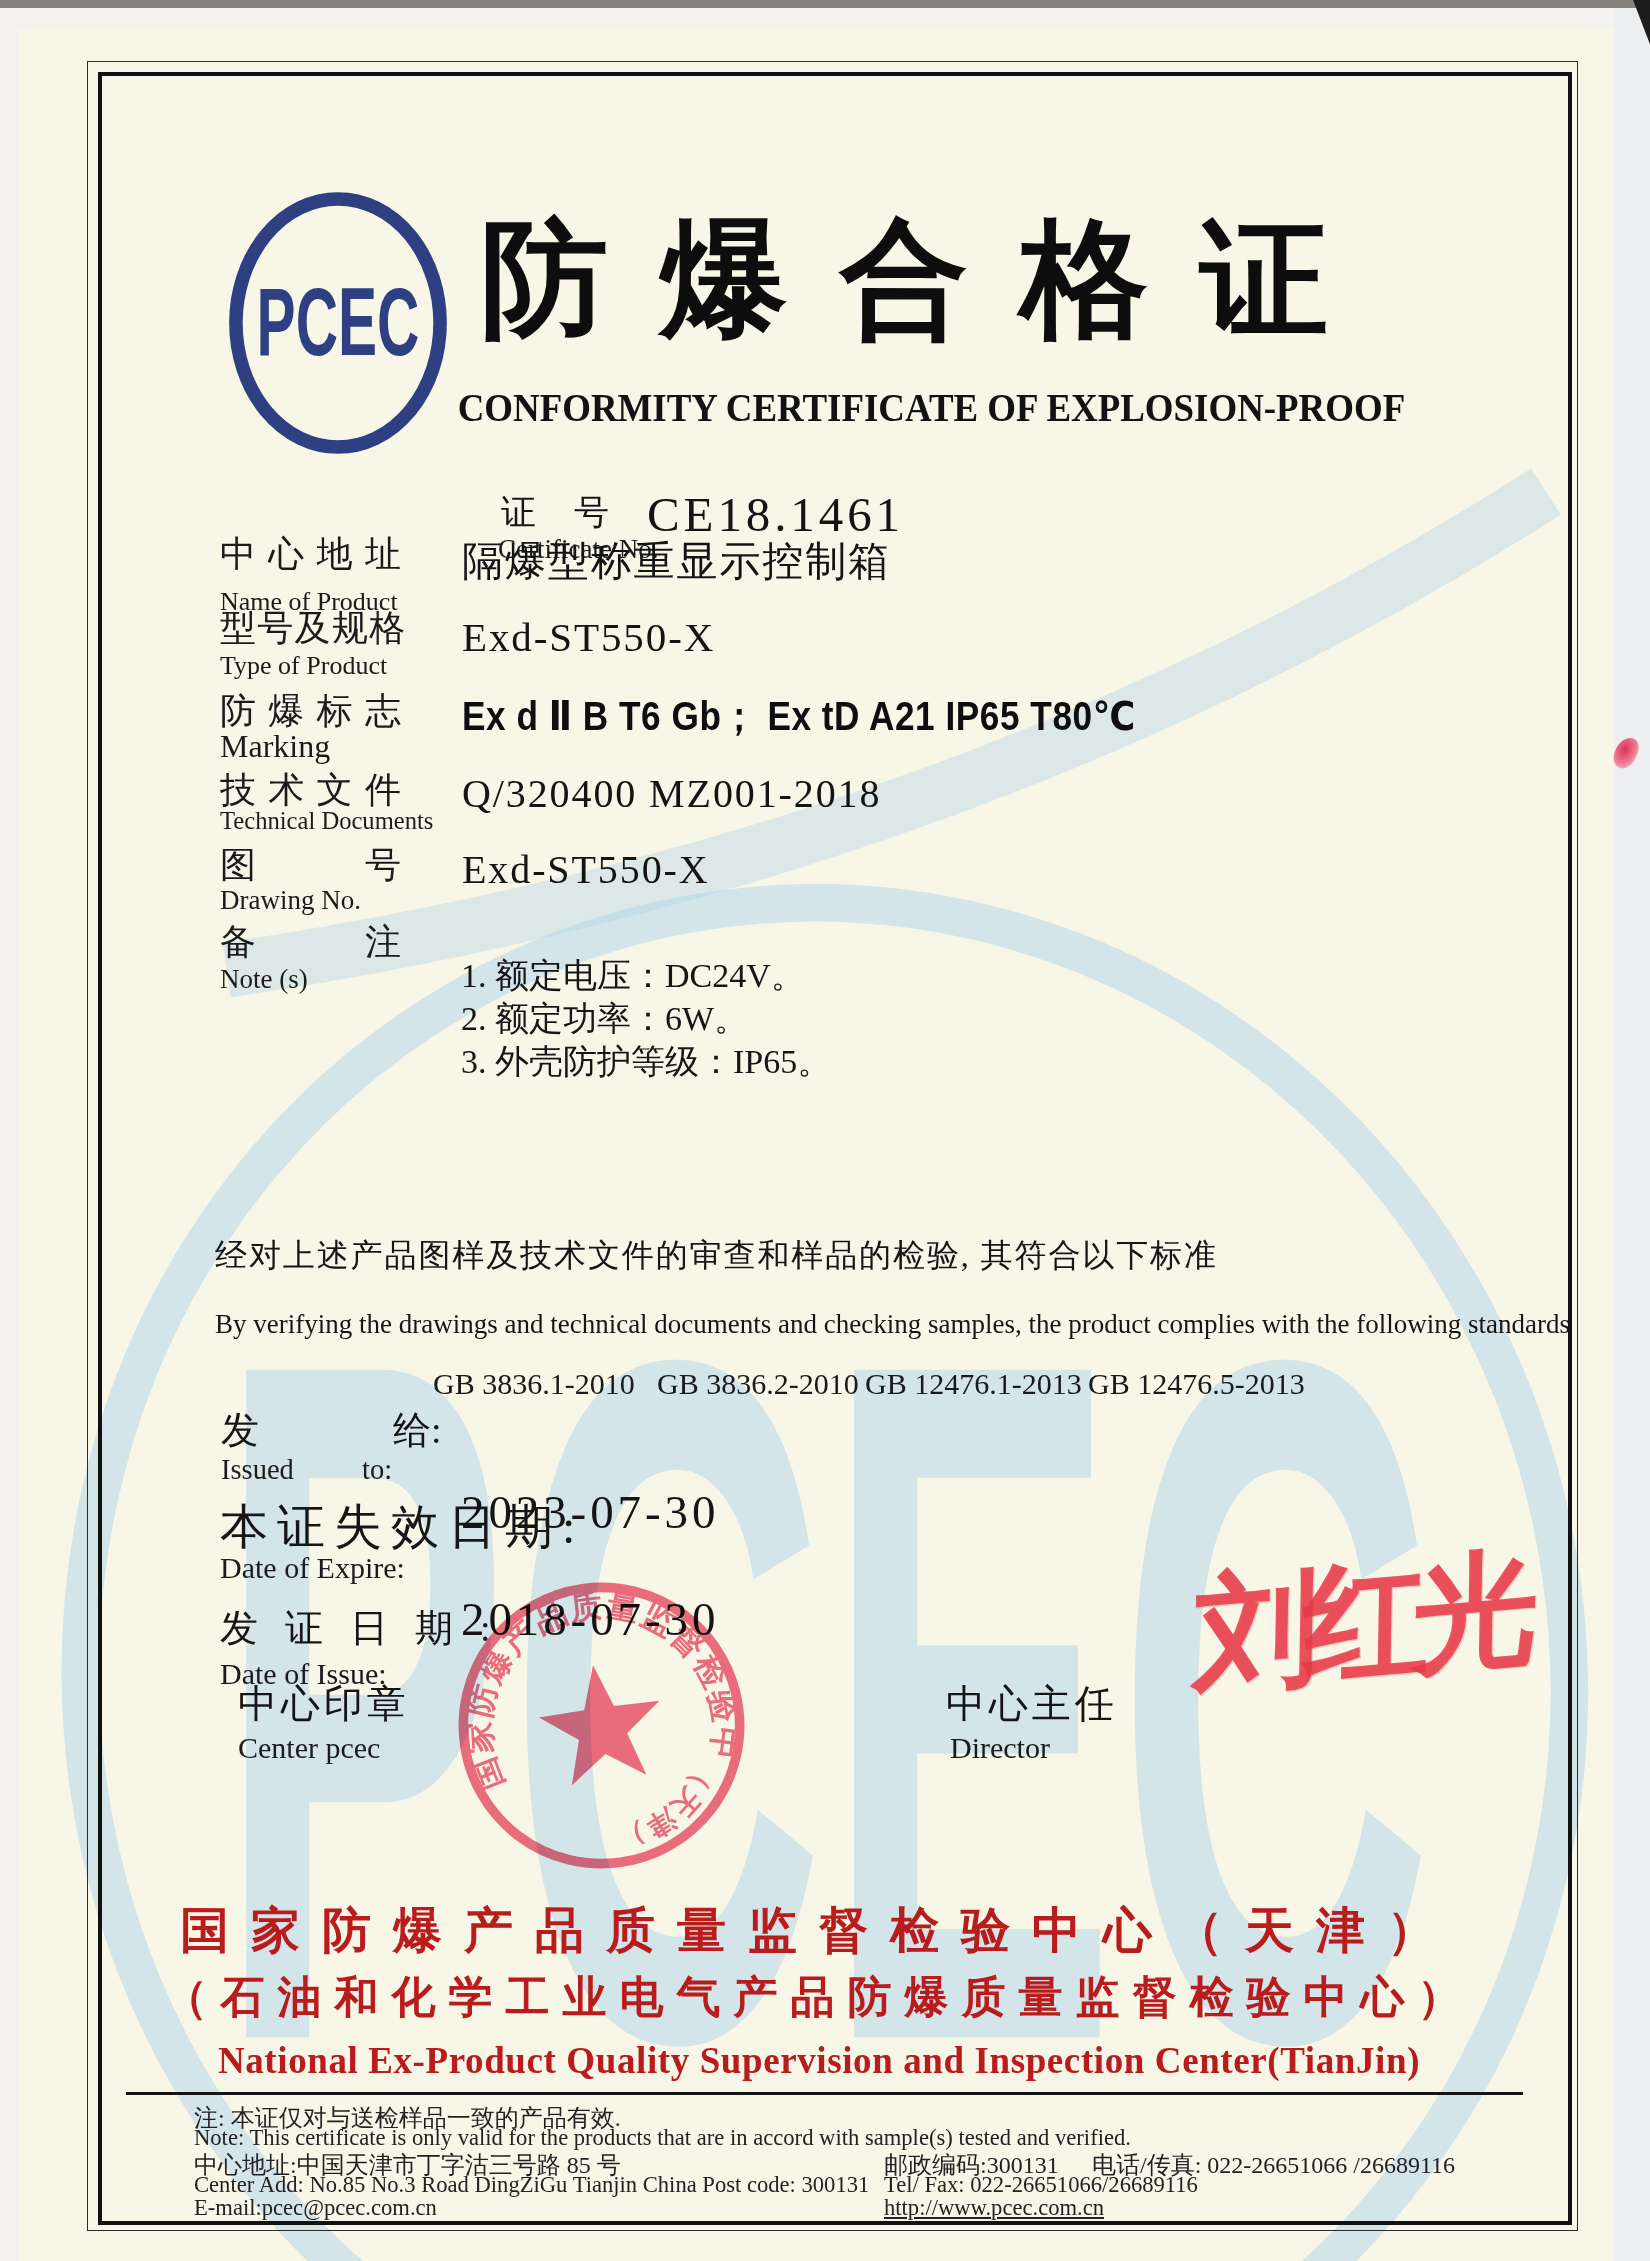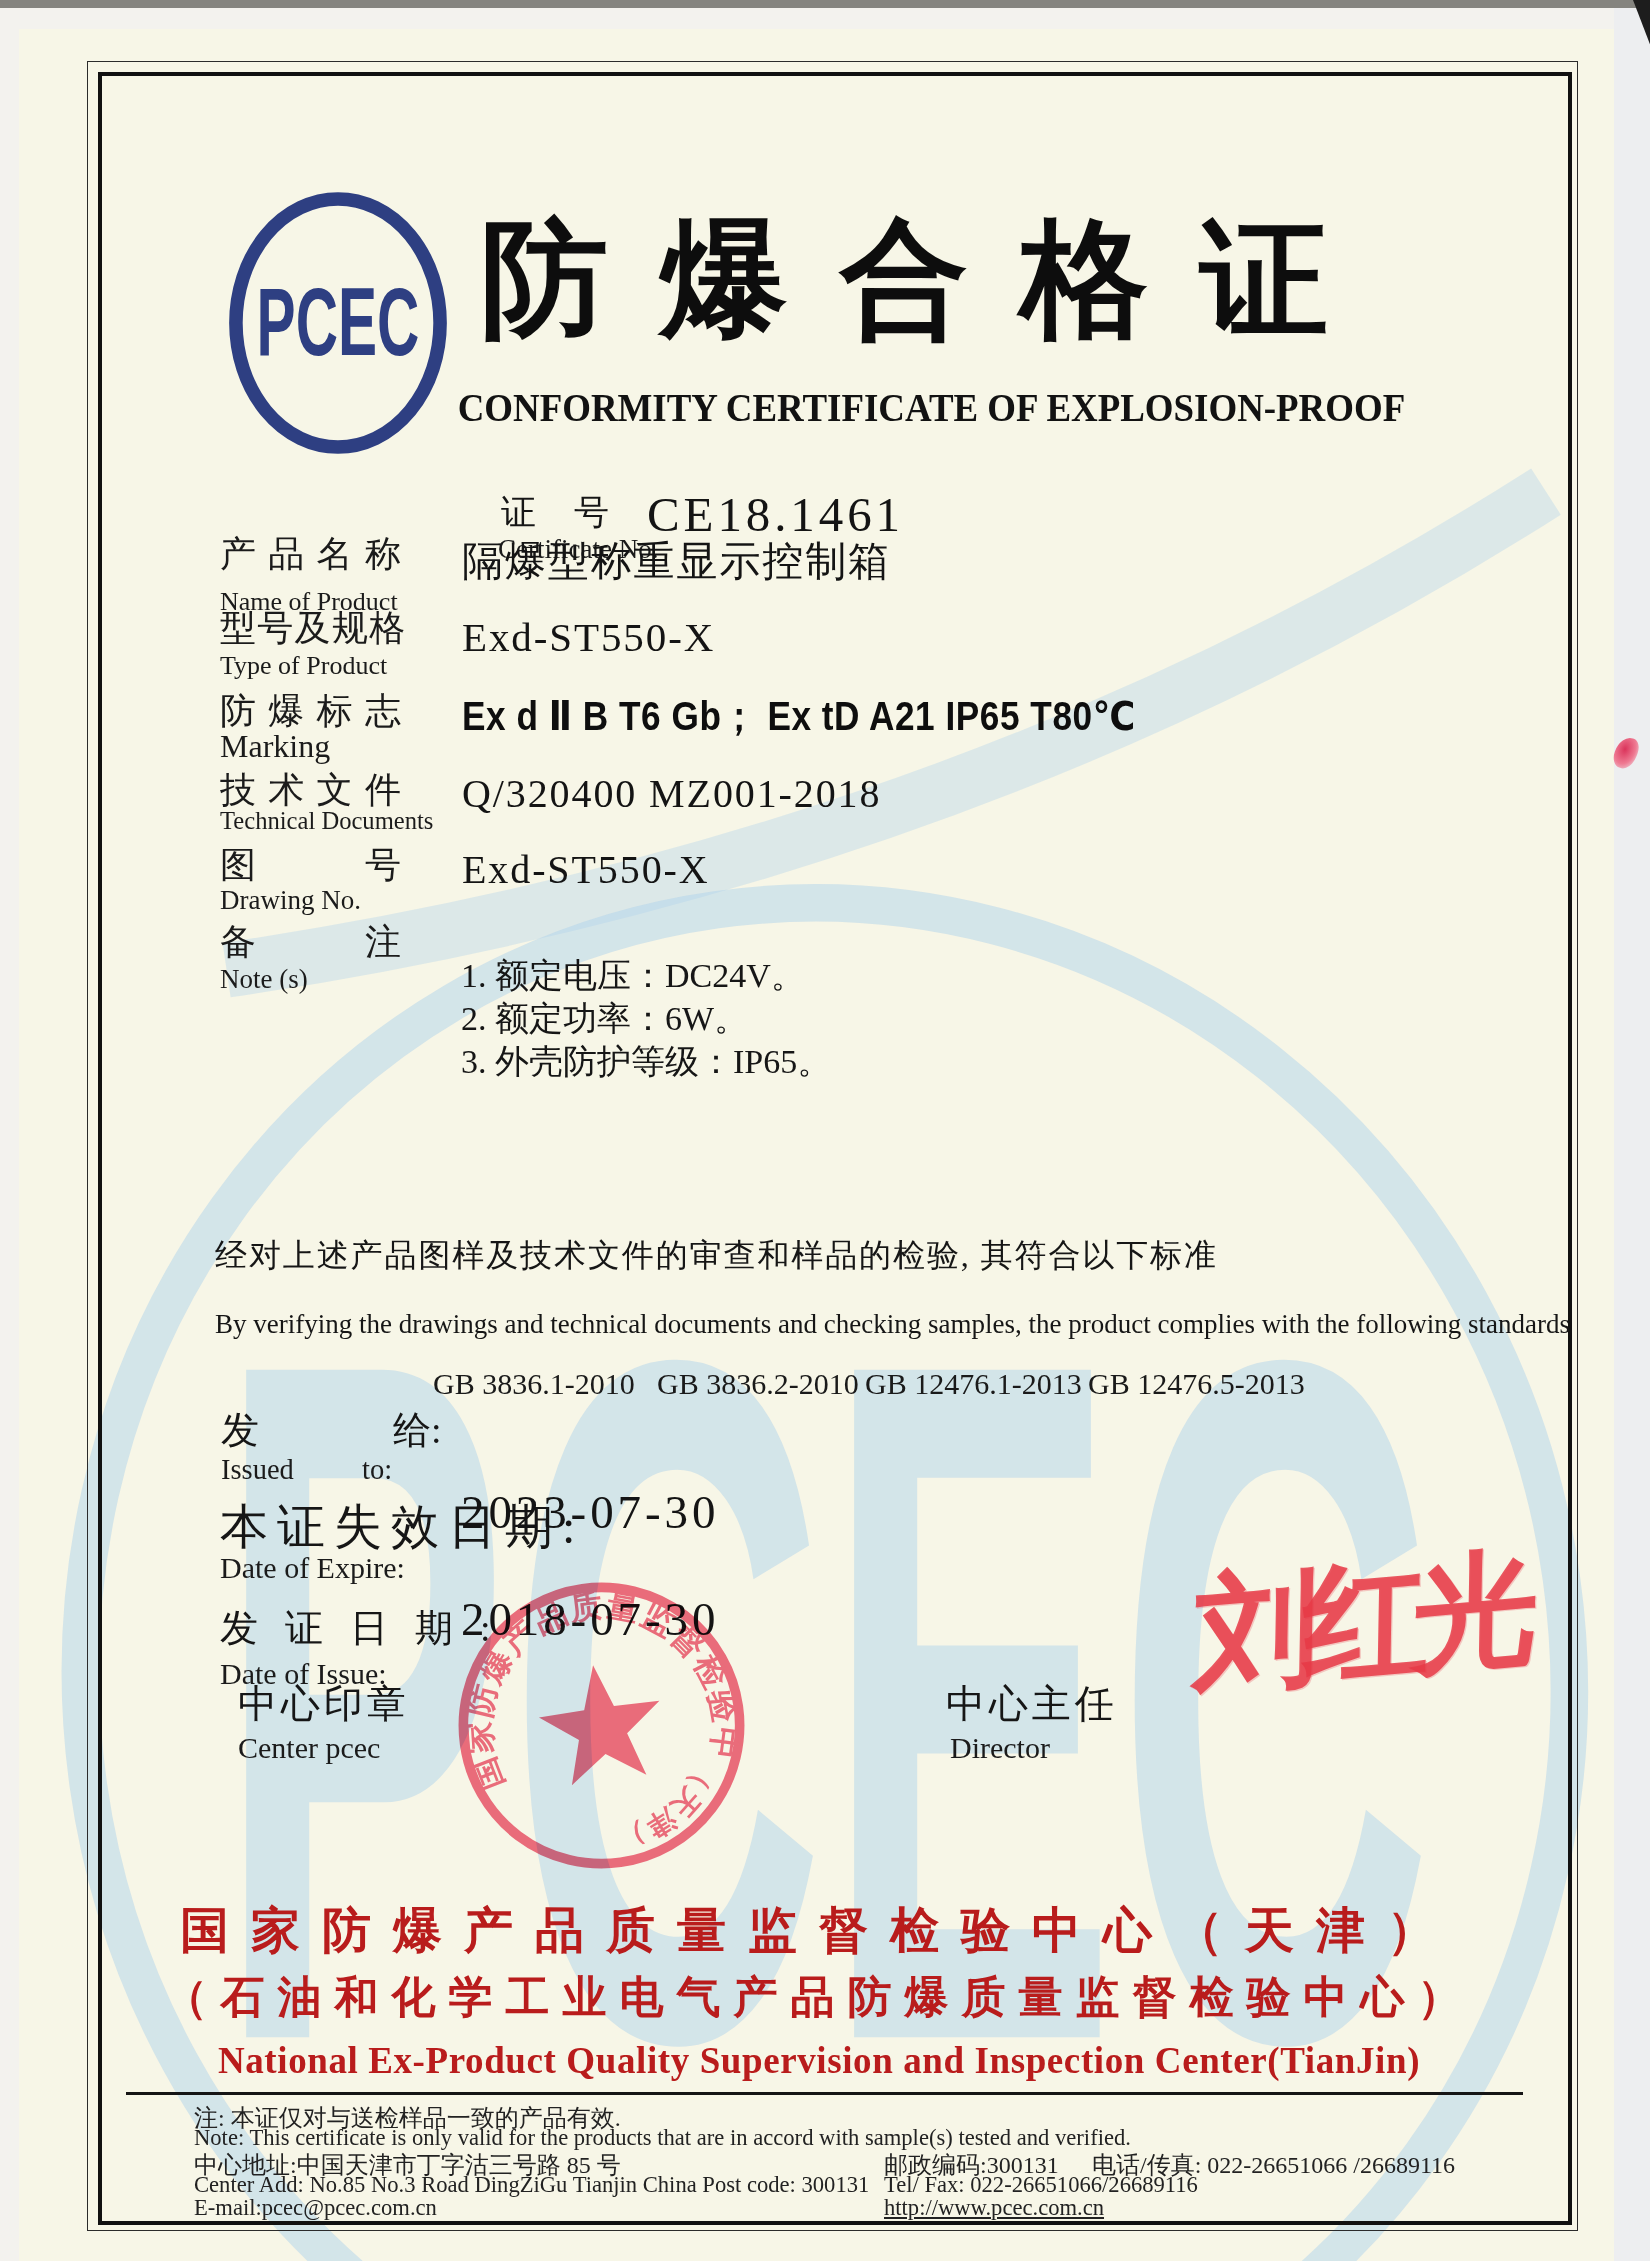--- a/index.html
+++ b/index.html
@@ -61,21 +61,21 @@
     </svg>
 
     <div class="abs cjk title-cn" style="left:480px;top:194px;">防爆合格证</div>
 
     <div class="abs subtitle" style="left:414px;top:383px;width:873px;">CONFORMITY CERTIFICATE OF EXPLOSION-PROOF</div>
 
     <div class="abs cjk" style="left:501px;top:489px;font-size:35px;letter-spacing:38px;">证号</div>
     <div class="abs lbl-en" style="left:498px;top:534px;font-size:27px;">Certificate No.</div>
     <div class="abs val val-big" style="left:647px;top:486px;">CE18.1461</div>
 
-    <div class="abs cjk lbl-cn" style="left:220px;top:530px;letter-spacing:12.3px;">产品名称</div>
+    <div class="abs cjk lbl-cn" style="left:220px;top:530px;letter-spacing:12.3px;">中心地址</div>
     <div class="abs lbl-en" style="left:220px;top:572px;margin-top:15px;">Name of Product</div>
     <div class="abs cjk val" style="left:462px;top:534px;font-size:41px;">隔爆型称重显示控制箱</div>
 
     <div class="abs cjk lbl-cn" style="left:220px;top:604px;letter-spacing:1.3px;">型号及规格</div>
     <div class="abs lbl-en" style="left:220px;top:651px;">Type of Product</div>
     <div class="abs val" style="left:462px;top:613px;font-size:41px;">Exd-ST550-X</div>
 
     <div class="abs cjk lbl-cn" style="left:220px;top:687px;letter-spacing:12.3px;">防爆标志</div>
     <div class="abs lbl-en" style="left:220px;top:728px;font-size:32px;">Marking</div>
     <div class="abs marking" style="left:462px;top:689px;">Ex d Ⅱ B T6 Gb；  Ex tD A21 IP65 T80℃</div>

